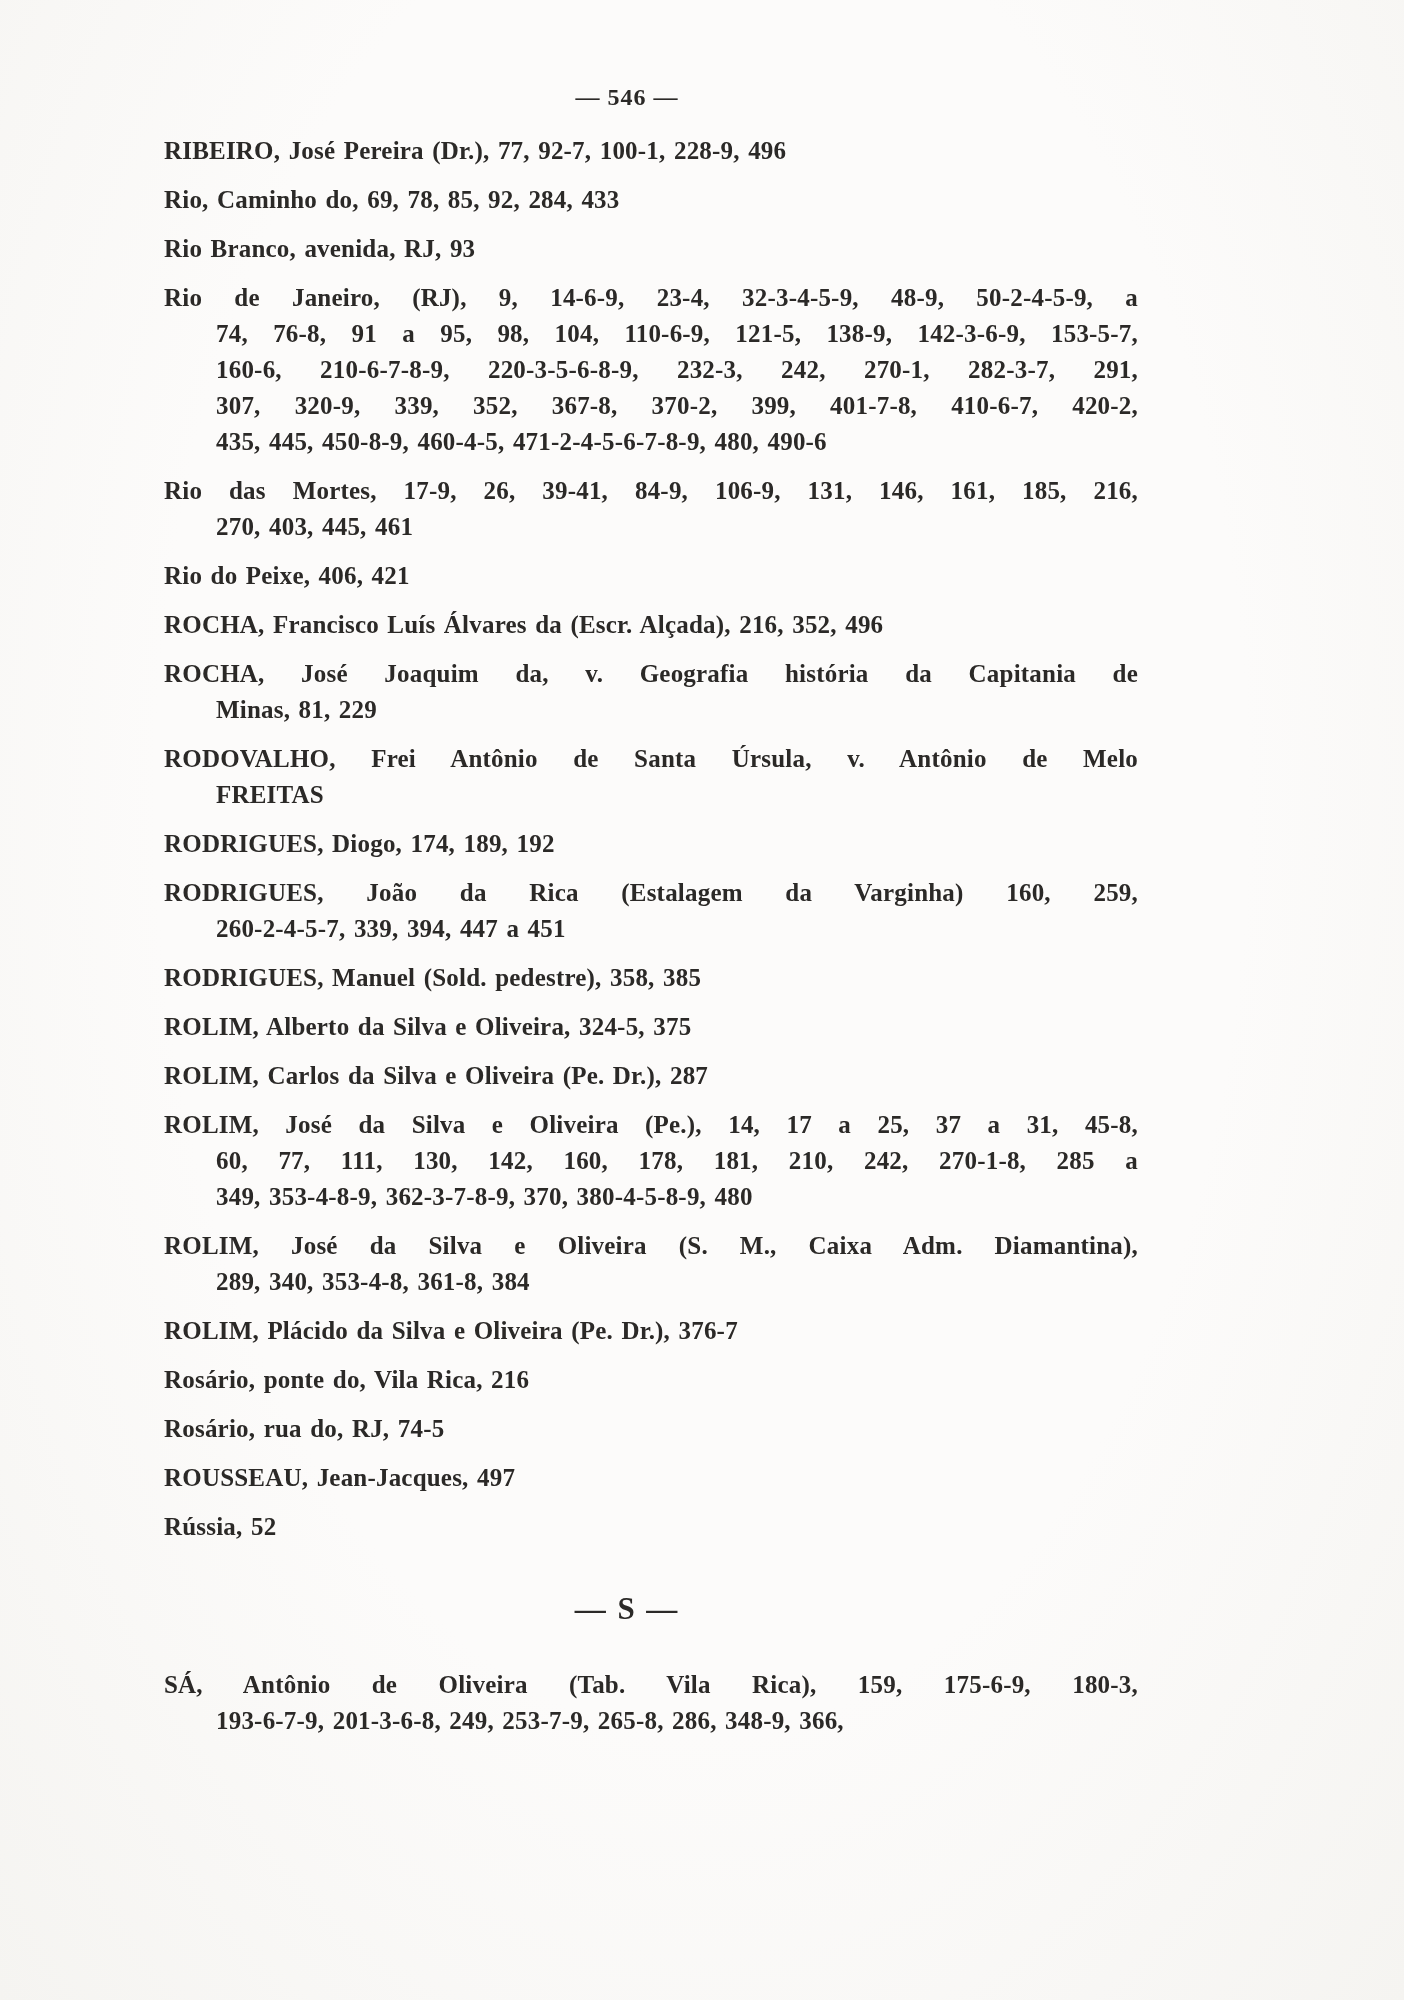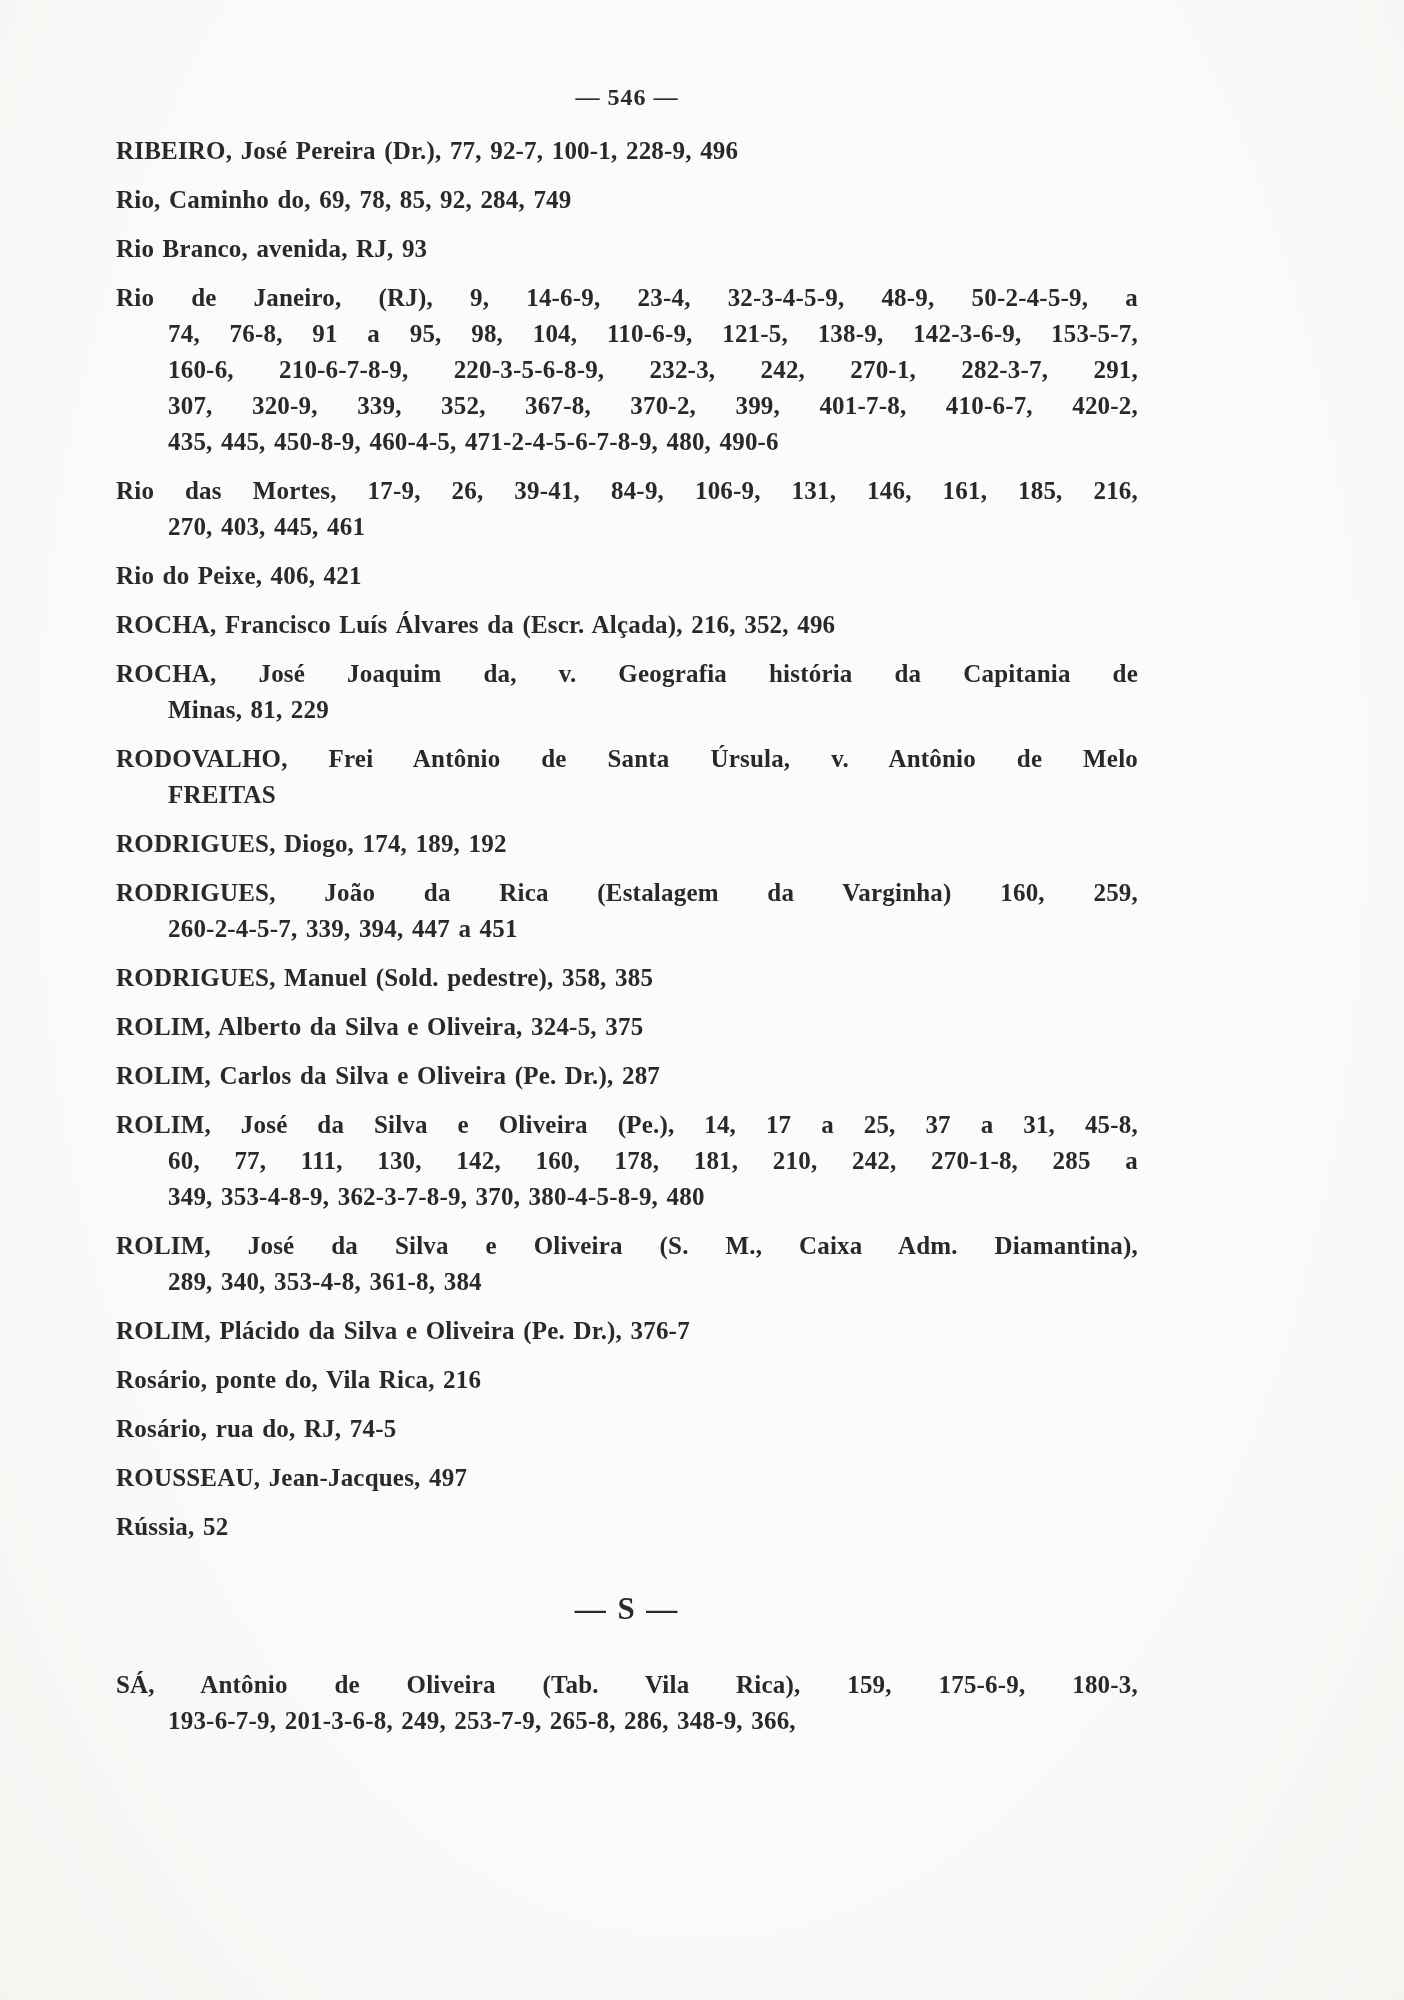--- a/index.html
+++ b/index.html
@@ -36,20 +36,21 @@
   .entry {
     margin: 0 0 13px 0;
     font-size: 25px;
     font-weight: 700;
     line-height: 36px;
     letter-spacing: 0.2px;
     word-spacing: 2px;
   }
   .entry .line {
     display: block;
+    margin-left: 48px;
   }
   
   .entry .line:not(:first-child) {
     padding-left: 52px;
   }
   
   .entry .line:not(:last-child) {
     text-align: justify;
     text-align-last: justify;
   }
@@ -69,21 +70,21 @@
 
   <div class="page-number">— 546 —</div>
 
   <div class="index-column">
 
     <p class="entry">
       <span class="line">RIBEIRO, José Pereira (Dr.), 77, 92-7, 100-1, 228-9, 496</span>
     </p>
 
     <p class="entry">
-      <span class="line">Rio, Caminho do, 69, 78, 85, 92, 284, 749</span>
+      <span class="line">Rio, Caminho do, 69, 78, 85, 92, 284, 433</span>
     </p>
 
     <p class="entry">
       <span class="line">Rio Branco, avenida, RJ, 93</span>
     </p>
 
     <p class="entry">
       <span class="line">Rio de Janeiro, (RJ), 9, 14-6-9, 23-4, 32-3-4-5-9, 48-9, 50-2-4-5-9, a</span>
       <span class="line">74, 76-8, 91 a 95, 98, 104, 110-6-9, 121-5, 138-9, 142-3-6-9, 153-5-7,</span>
       <span class="line">160-6, 210-6-7-8-9, 220-3-5-6-8-9, 232-3, 242, 270-1, 282-3-7, 291,</span>

